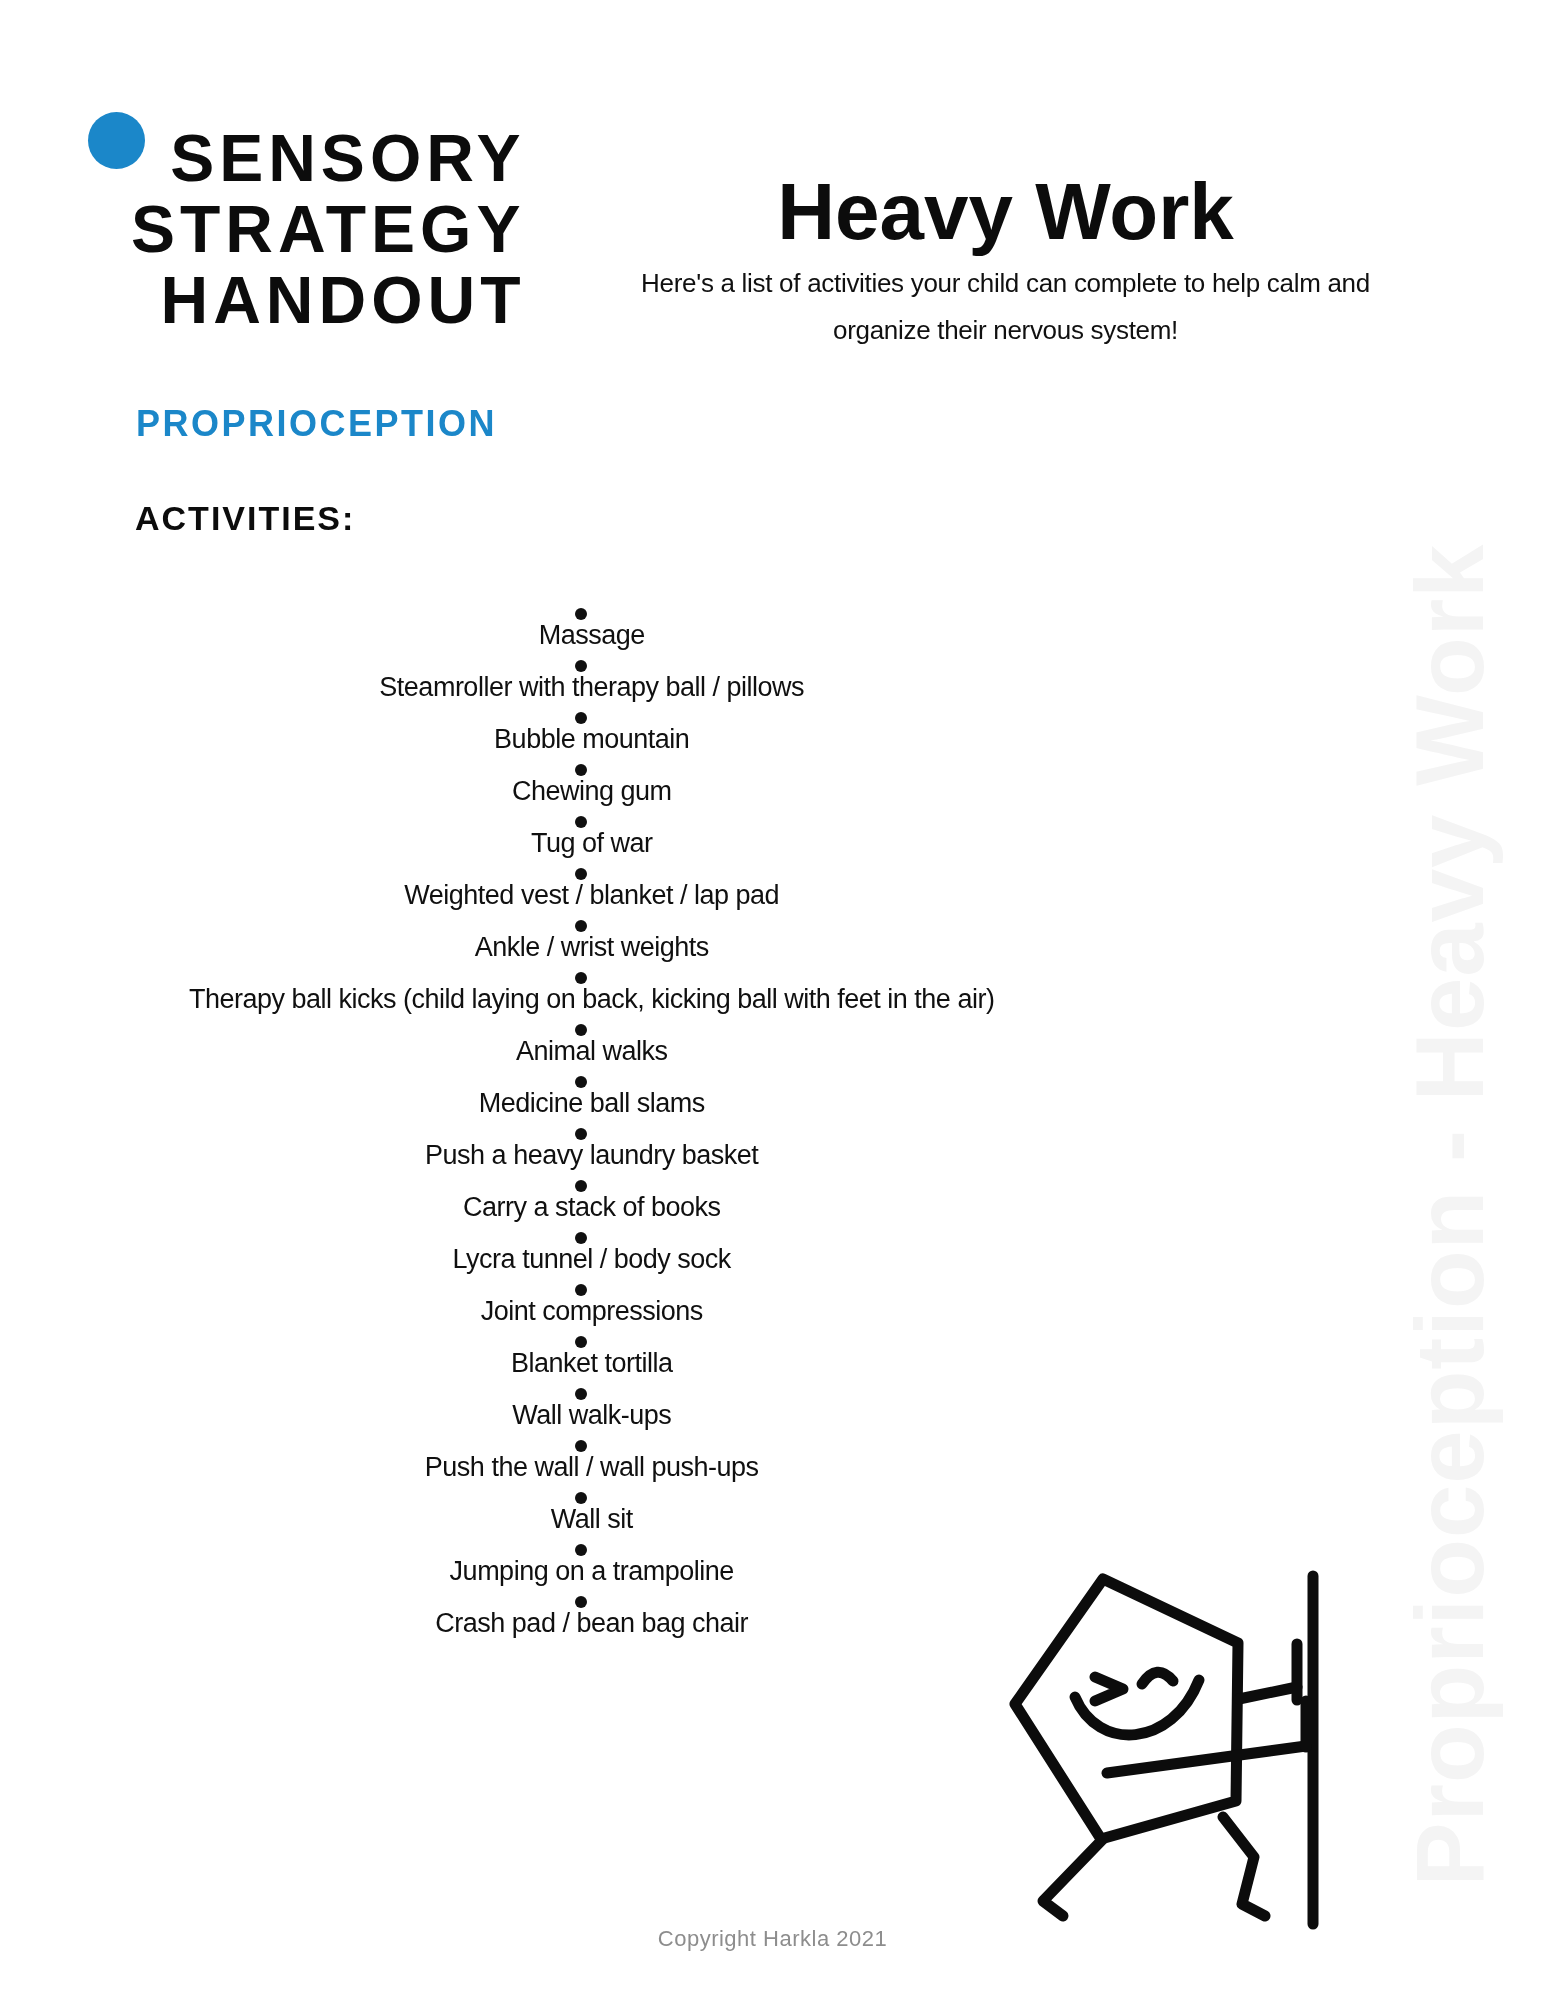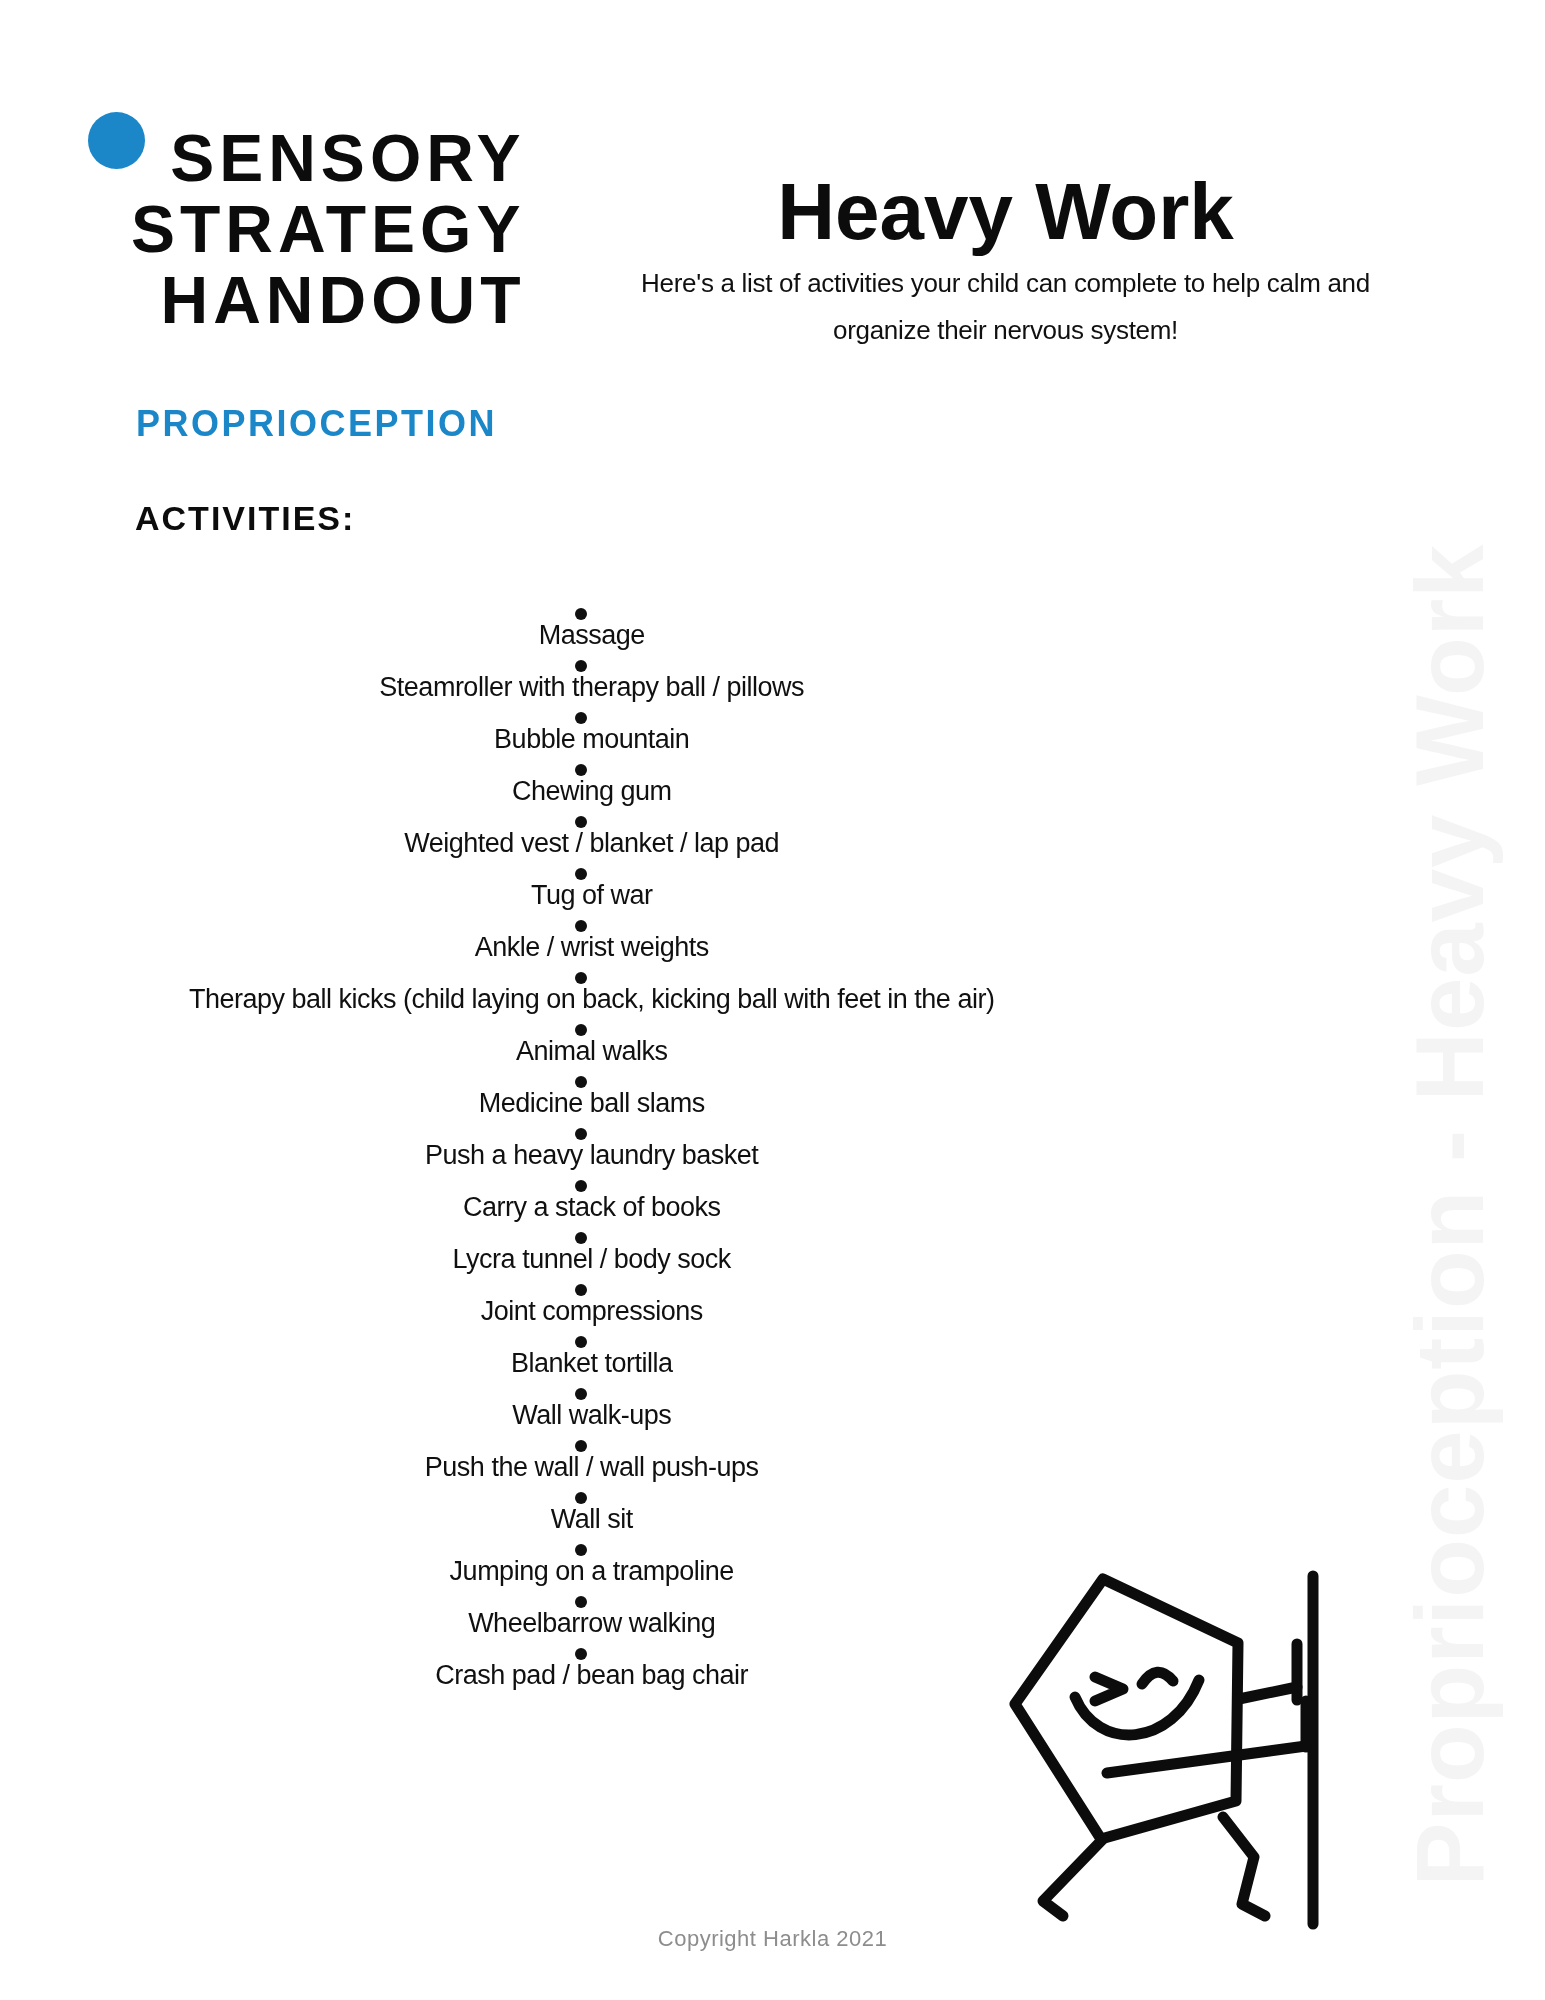--- a/index.html
+++ b/index.html
@@ -117,28 +117,28 @@
     <li class="activity">
         <span class="bullet"></span>
         <span>Bubble mountain</span>
       </li>
     <li class="activity">
         <span class="bullet"></span>
         <span>Chewing gum</span>
       </li>
     <li class="activity">
         <span class="bullet"></span>
+        <span>Tug of war</span>
+      </li>
+    <li class="activity">
+        <span class="bullet"></span>
         <span>Weighted vest / blanket / lap pad</span>
       </li>
     <li class="activity">
         <span class="bullet"></span>
-        <span>Tug of war</span>
-      </li>
-    <li class="activity">
-        <span class="bullet"></span>
         <span>Ankle / wrist weights</span>
       </li>
     <li class="activity">
         <span class="bullet"></span>
         <span>Therapy ball kicks (child laying on back, kicking ball with feet in the air)</span>
       </li>
     <li class="activity">
         <span class="bullet"></span>
         <span>Animal walks</span>
       </li>
@@ -174,24 +174,20 @@
         <span class="bullet"></span>
         <span>Push the wall / wall push-ups</span>
       </li>
     <li class="activity">
         <span class="bullet"></span>
         <span>Wall sit</span>
       </li>
     <li class="activity">
         <span class="bullet"></span>
         <span>Jumping on a trampoline</span>
-      </li>
-    <li class="activity">
-        <span class="bullet"></span>
-        <span>Wheelbarrow walking</span>
       </li>
     <li class="activity">
         <span class="bullet"></span>
         <span>Crash pad / bean bag chair</span>
       </li>
   </ul>
 
   <svg class="illustration" viewBox="0 0 420 450" fill="none" stroke="#0c0c0c" stroke-width="11" stroke-linecap="round" stroke-linejoin="round">
 
     <path d="M353,96 L353,444"></path>

